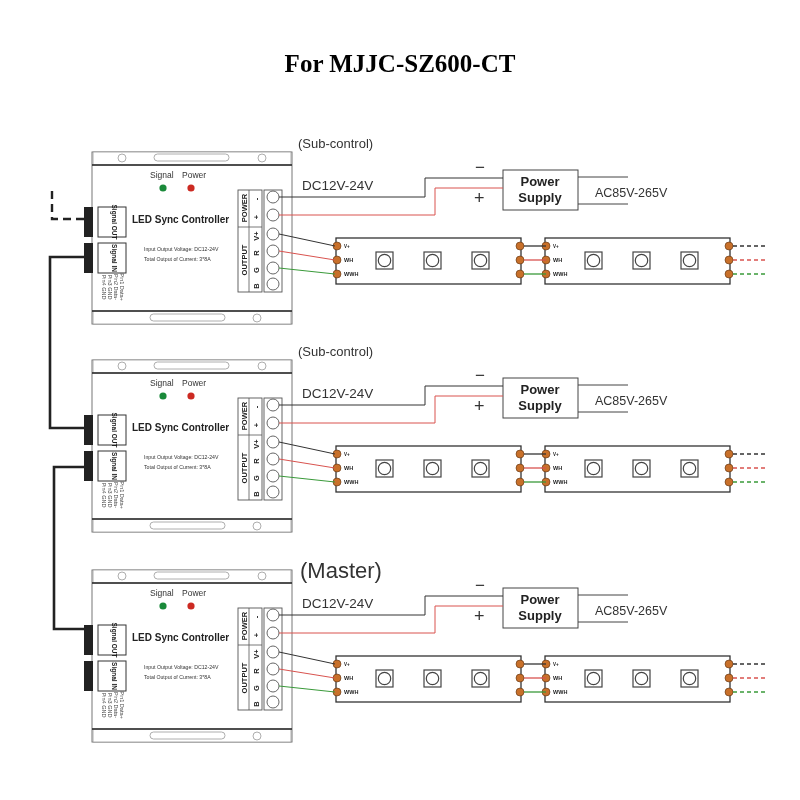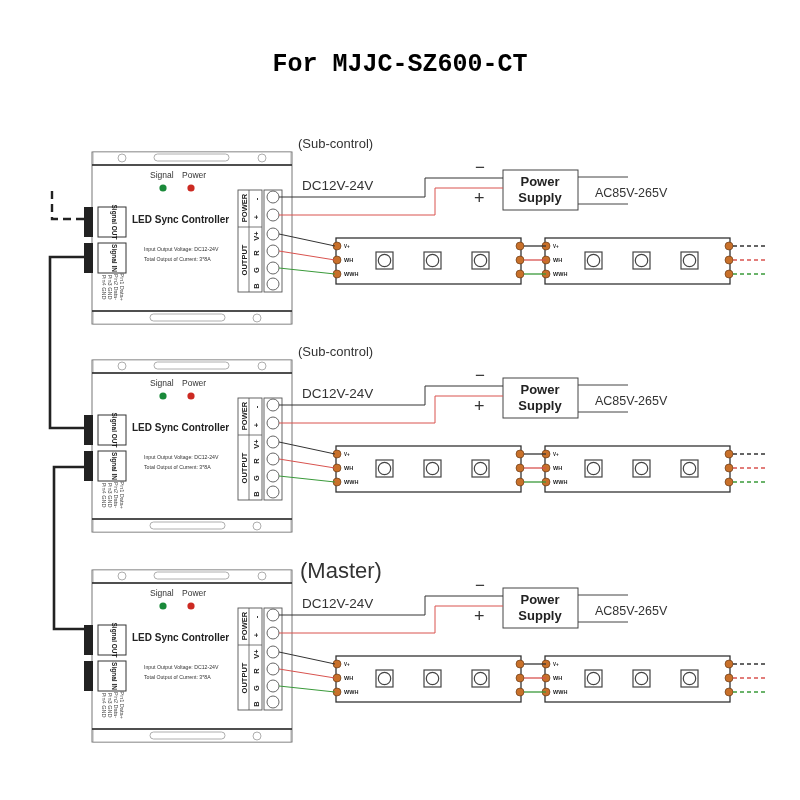--- a/index.html
+++ b/index.html
@@ -1,17 +1,17 @@
 <!DOCTYPE html>
 <html><head>
 <meta charset="utf-8">
 <style>
   html, body { margin: 0; padding: 0; background: #ffffff; }
   body { width: 800px; height: 800px; overflow: hidden; position: relative; font-family: "Liberation Sans", sans-serif; }
-  #title { position: absolute; top: 50px; left: 0; width: 800px; text-align: center; font-family: Liberation Mono, monospace; font-weight: bold; font-size: 25px; color: #000; letter-spacing: 0px; }
+  #title { position: absolute; top: 50px; left: 0; width: 800px; text-align: center; font-family: Liberation Serif, serif; font-weight: bold; font-size: 25px; color: #000; letter-spacing: 0px; }
   svg { position: absolute; top: 0; left: 0; }
   .t { font-family: "Liberation Sans", sans-serif; fill: #333; }
   .tb { font-family: "Liberation Sans", sans-serif; font-weight: bold; fill: #222; }
   .small { font-size: 5.5px; fill: #444; }
 </style>
 </head>
 <body>
 
 <div id="title">For MJJC-SZ600-CT</div>
 

